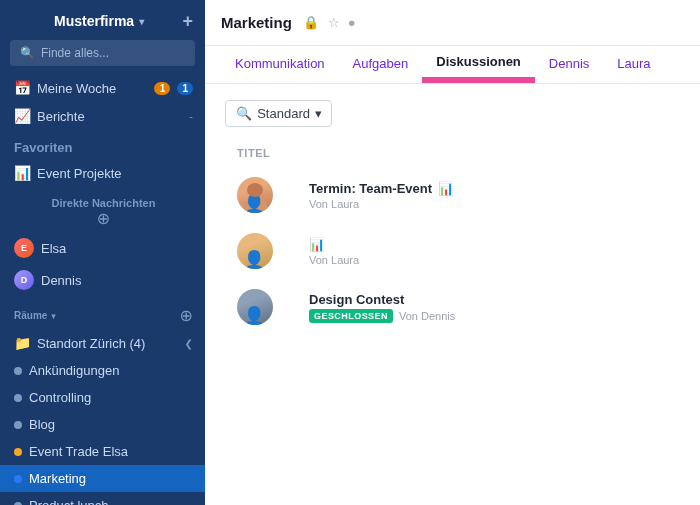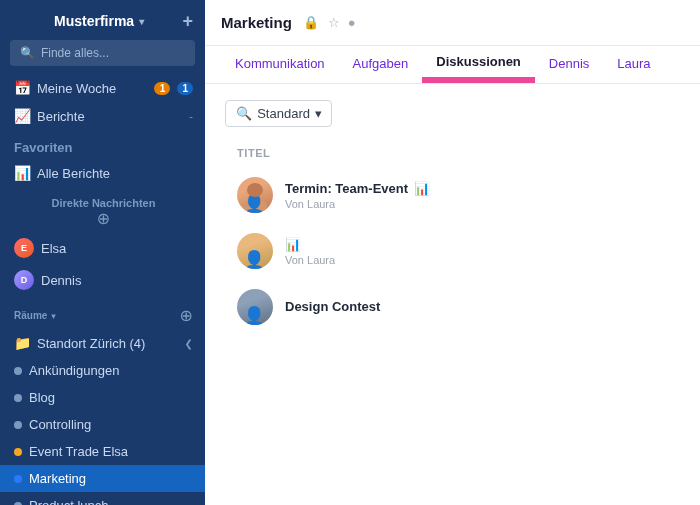--- a/index.html
+++ b/index.html
@@ -263,21 +263,21 @@
     .portrait-1::after {
       content: '';
       position: absolute;
       top: 6px; left: 50%;
       transform: translateX(-50%);
       width: 16px; height: 14px;
       background: #c07850;
       border-radius: 50%;
     }
 
-    .disc-content { flex: 1; min-width: 0; }
+    .disc-content { flex: 1; min-width: 0; margin-left: 24px; }
     .disc-title-row { display: flex; align-items: center; gap: 6px; margin-bottom: 2px; }
     .disc-title {
       font-size: 13px;
       font-weight: 600;
       color: #1f2937;
     }
     .disc-chart-icon { color: #f59e0b; font-size: 13px; }
     .disc-meta { font-size: 11px; color: #9ca3af; }
 
     .badge-closed {
@@ -318,21 +318,21 @@
 
   <div class="sidebar-item">
     <span class="item-icon">📈</span>
     <span class="item-label">Berichte</span>
     <span style="color:#7a9ac0;font-size:11px;">-</span>
   </div>
 
   <div class="sidebar-section-label">Favoriten</div>
   <div class="sidebar-item">
     <span class="item-icon">📊</span>
-    <span class="item-label">Alle Berichte</span>
+    <span class="item-label">Event Projekte</span>
   </div>
 
   <div class="dm-section">
     <span class="dm-section-label">Direkte Nachrichten</span>
     <span class="dm-plus">⊕</span>
   </div>
   <div class="sidebar-item">
     <div class="avatar-sm avatar-elsa">E</div>
     <span class="item-label">Elsa</span>
   </div>
@@ -353,25 +353,25 @@
     <span class="item-icon">📁</span>
     <span class="item-label">Standort Zürich (4)</span>
     <span class="collapse-arrow">❮</span>
   </div>
   <div class="sidebar-item">
     <span class="dot dot-gray"></span>
     <span class="item-label">Ankündigungen</span>
   </div>
   <div class="sidebar-item">
     <span class="dot dot-gray"></span>
+    <span class="item-label">Controlling</span>
+  </div>
+  <div class="sidebar-item">
+    <span class="dot dot-gray"></span>
     <span class="item-label">Blog</span>
-  </div>
-  <div class="sidebar-item">
-    <span class="dot dot-gray"></span>
-    <span class="item-label">Controlling</span>
   </div>
   <div class="sidebar-item">
     <span class="dot dot-yellow"></span>
     <span class="item-label">Event Trade Elsa</span>
   </div>
   <div class="sidebar-item active">
     <span class="dot dot-blue"></span>
     <span class="item-label">Marketing</span>
   </div>
   <div class="sidebar-item">
@@ -447,17 +447,21 @@
     </div>
 
     <div class="discussion-item">
       <div class="disc-avatar" style="background: linear-gradient(160deg, #8ca0b8 35%, #607080 100%); position:relative; overflow:hidden;">
         <span style="font-size:18px; position:absolute; bottom:-2px; left:50%; transform:translateX(-50%);">👤</span>
       </div>
       <div class="disc-content">
         <div class="disc-title-row">
           <span class="disc-title">Design Contest</span>
         </div>
+        <div style="display:flex; align-items:center; gap:6px; margin-top:2px;">
+          <span class="badge-closed">GESCHLOSSEN</span>
+          <span class="disc-meta">Von Dennis</span>
+        </div>
       </div>
     </div>
 
   </div>
 </div>
 
 </body></html>

